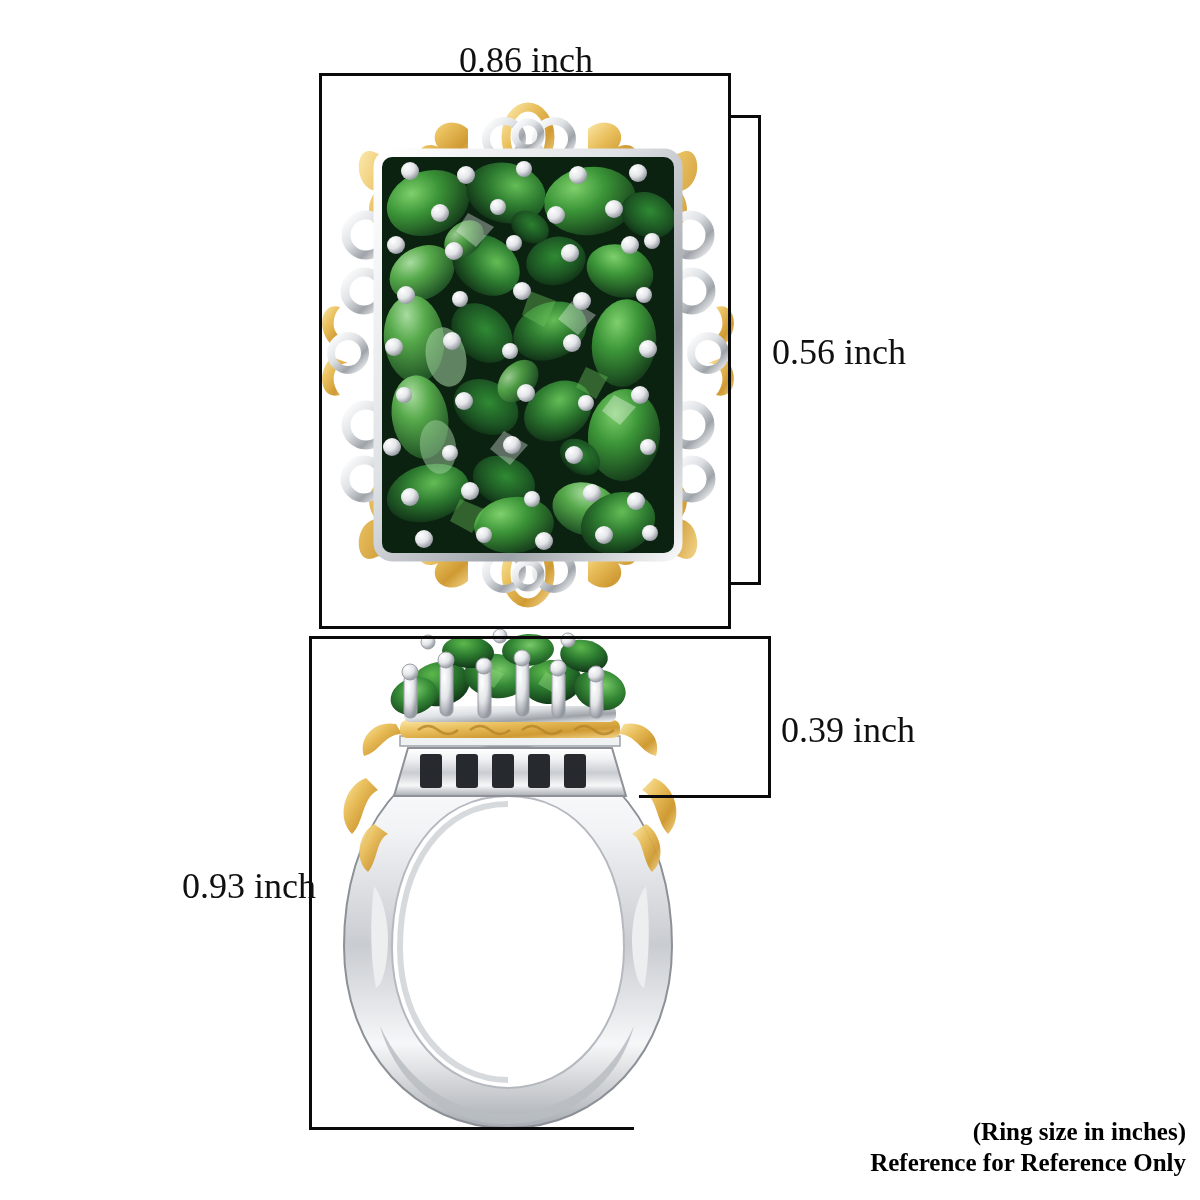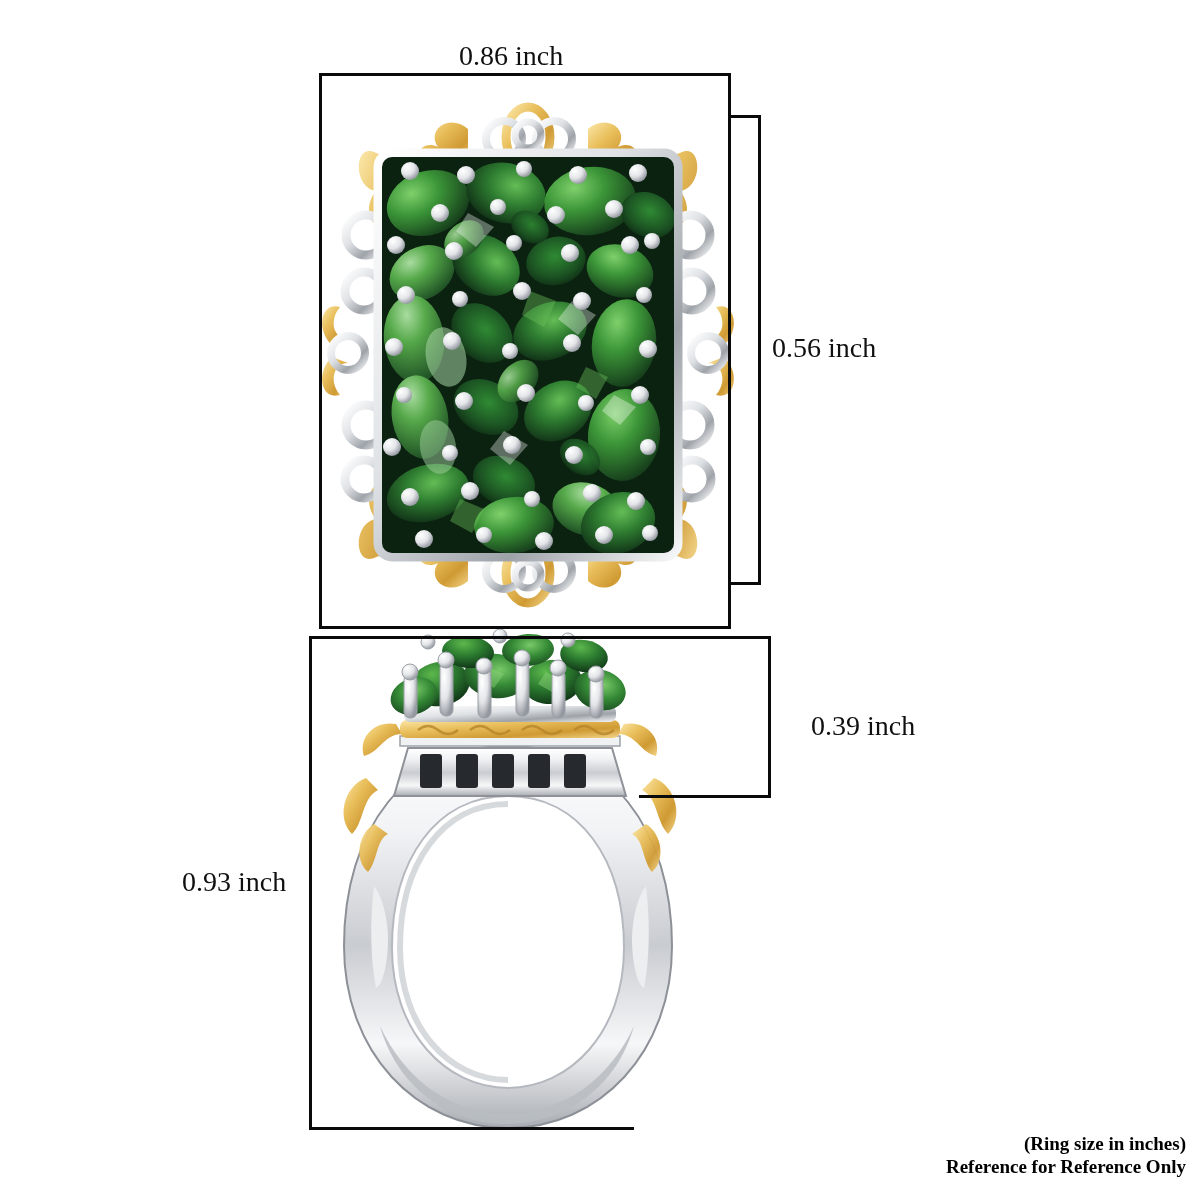--- a/index.html
+++ b/index.html
@@ -1,21 +1,21 @@
 <!DOCTYPE html>
 <html><head>
 <meta charset="utf-8">
 <style>
   html,body{margin:0;padding:0;background:#ffffff;}
   body{width:1200px;height:1200px;position:relative;overflow:hidden;
        font-family:"Liberation Serif","DejaVu Serif",serif;color:#000;}
   .stage{position:absolute;inset:0;}
-  .lbl{position:absolute;font-size:28px;line-height:1;color:#101010;white-space:nowrap;}
+  .lbl{position:absolute;font-size:36px;line-height:1;color:#101010;white-space:nowrap;}
   .caption{position:absolute;right:14px;text-align:right;font-weight:bold;
-           font-size:19px;line-height:1.22;color:#000;white-space:nowrap;}
+           font-size:25px;line-height:1.22;color:#000;white-space:nowrap;}
   .ln{position:absolute;background:#0a0a0a;}
   .hl{height:3px;}
   .vl{width:3px;}
   svg.art{position:absolute;display:block;}
   .no-sel{user-select:none;}
 </style>
 </head>
 <body>
 
 <div class="stage">
@@ -319,21 +319,21 @@
   <div class="lbl no-sel" style="left:459px;top:42px;">0.86 inch</div>
   <div class="lbl no-sel" style="left:772px;top:334px;">0.56 inch</div>
 
   <div class="ln hl" style="left:309px;top:636px;width:462px;"></div>
   <div class="ln vl" style="left:768px;top:636px;height:162px;"></div>
   <div class="ln hl" style="left:639px;top:795px;width:132px;"></div>
 
   <div class="ln vl" style="left:309px;top:636px;height:494px;"></div>
   <div class="ln hl" style="left:309px;top:1127px;width:325px;"></div>
 
-  <div class="lbl no-sel" style="left:781px;top:712px;margin-left:30px;">0.39 inch</div>
+  <div class="lbl no-sel" style="left:781px;top:712px;">0.39 inch</div>
   <div class="lbl no-sel" style="left:182px;top:868px;">0.93 inch</div>
 
   <div class="caption" style="bottom:22px;">
     <div>(Ring size in inches)</div>
     <div>Reference for Reference Only</div>
   </div>
 
 </div>
 
 </body></html>

